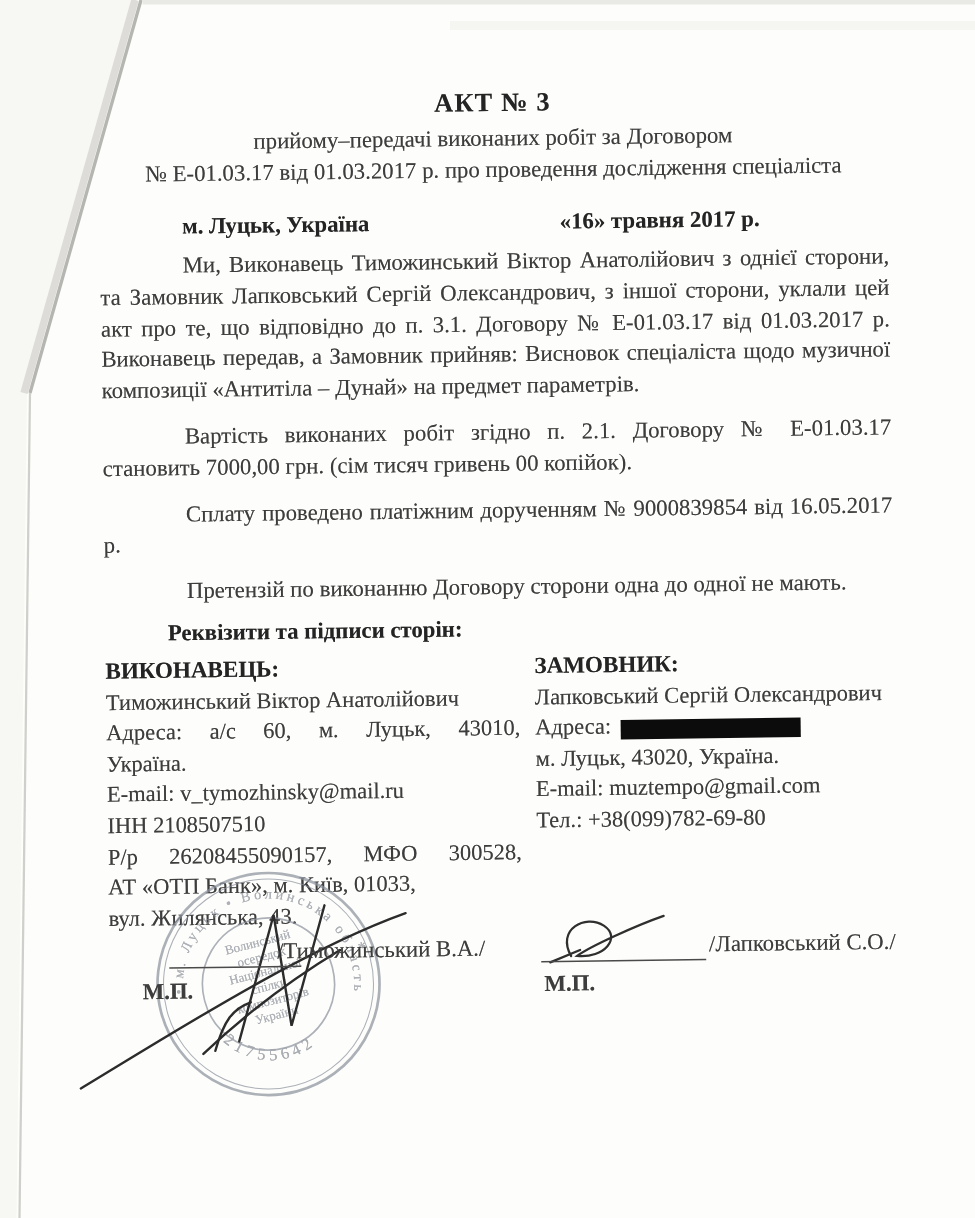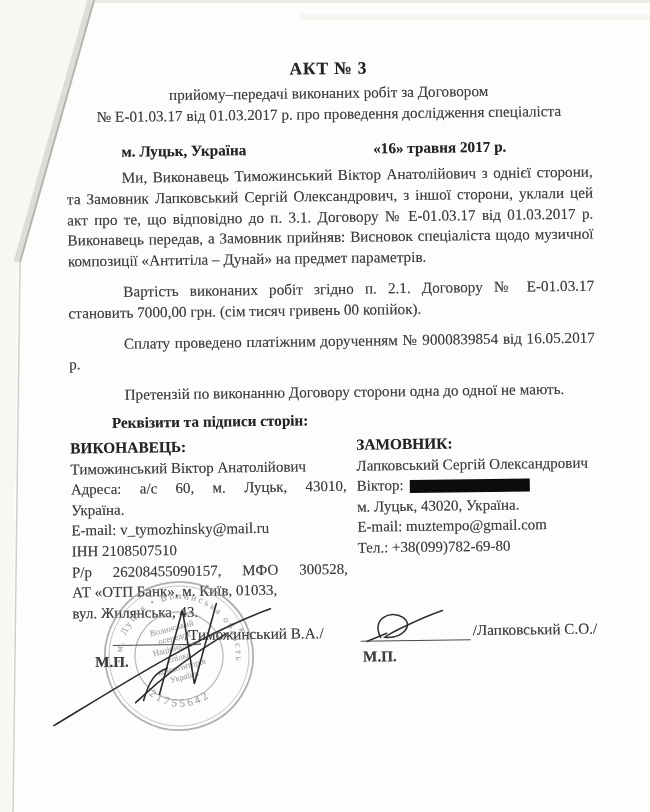--- a/index.html
+++ b/index.html
@@ -102,21 +102,21 @@
       <div>E-mail: v_tymozhinsky@mail.ru</div>
       <div>ІНН 2108507510</div>
       <div class="justify-line">Р/р 26208455090157, МФО 300528,</div>
       <div>АТ «ОТП Банк», м. Київ, 01033,</div>
       <div>вул. Жилянська, 43.</div>
     </div>
     <div class="col col-right">
       <div class="col-heading">ЗАМОВНИК:</div>
       <div>Лапковський Сергій Олександрович</div>
       <div class="addr-row">
-        <span>Віктор:</span>
+        <span>Адреса:</span>
         <span class="redaction"></span>
       </div>
       <div>м. Луцьк, 43020, Україна.</div>
       <div>E-mail: muztempo@gmail.com</div>
       <div>Тел.: +38(099)782-69-80</div>
     </div>
   </div>
 
   <div class="sig-area">
 

